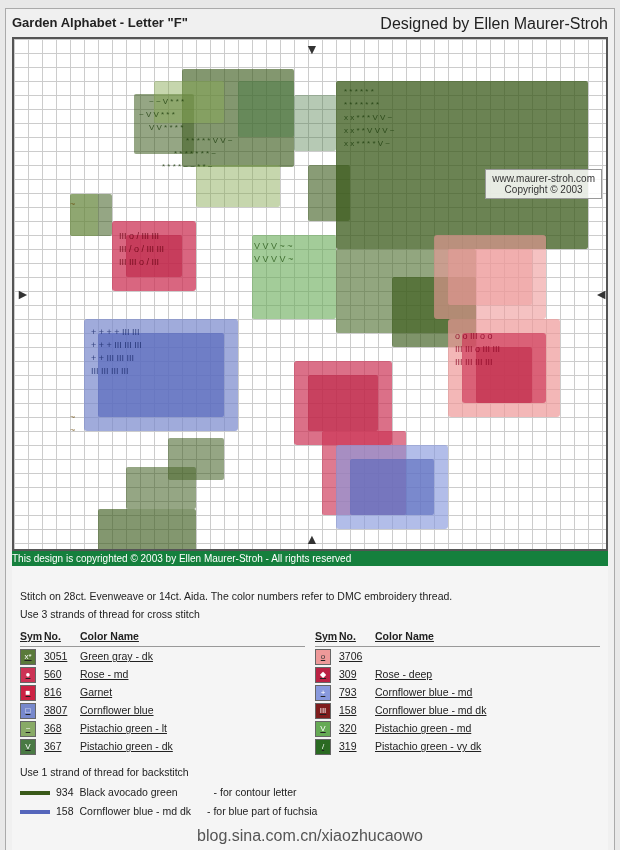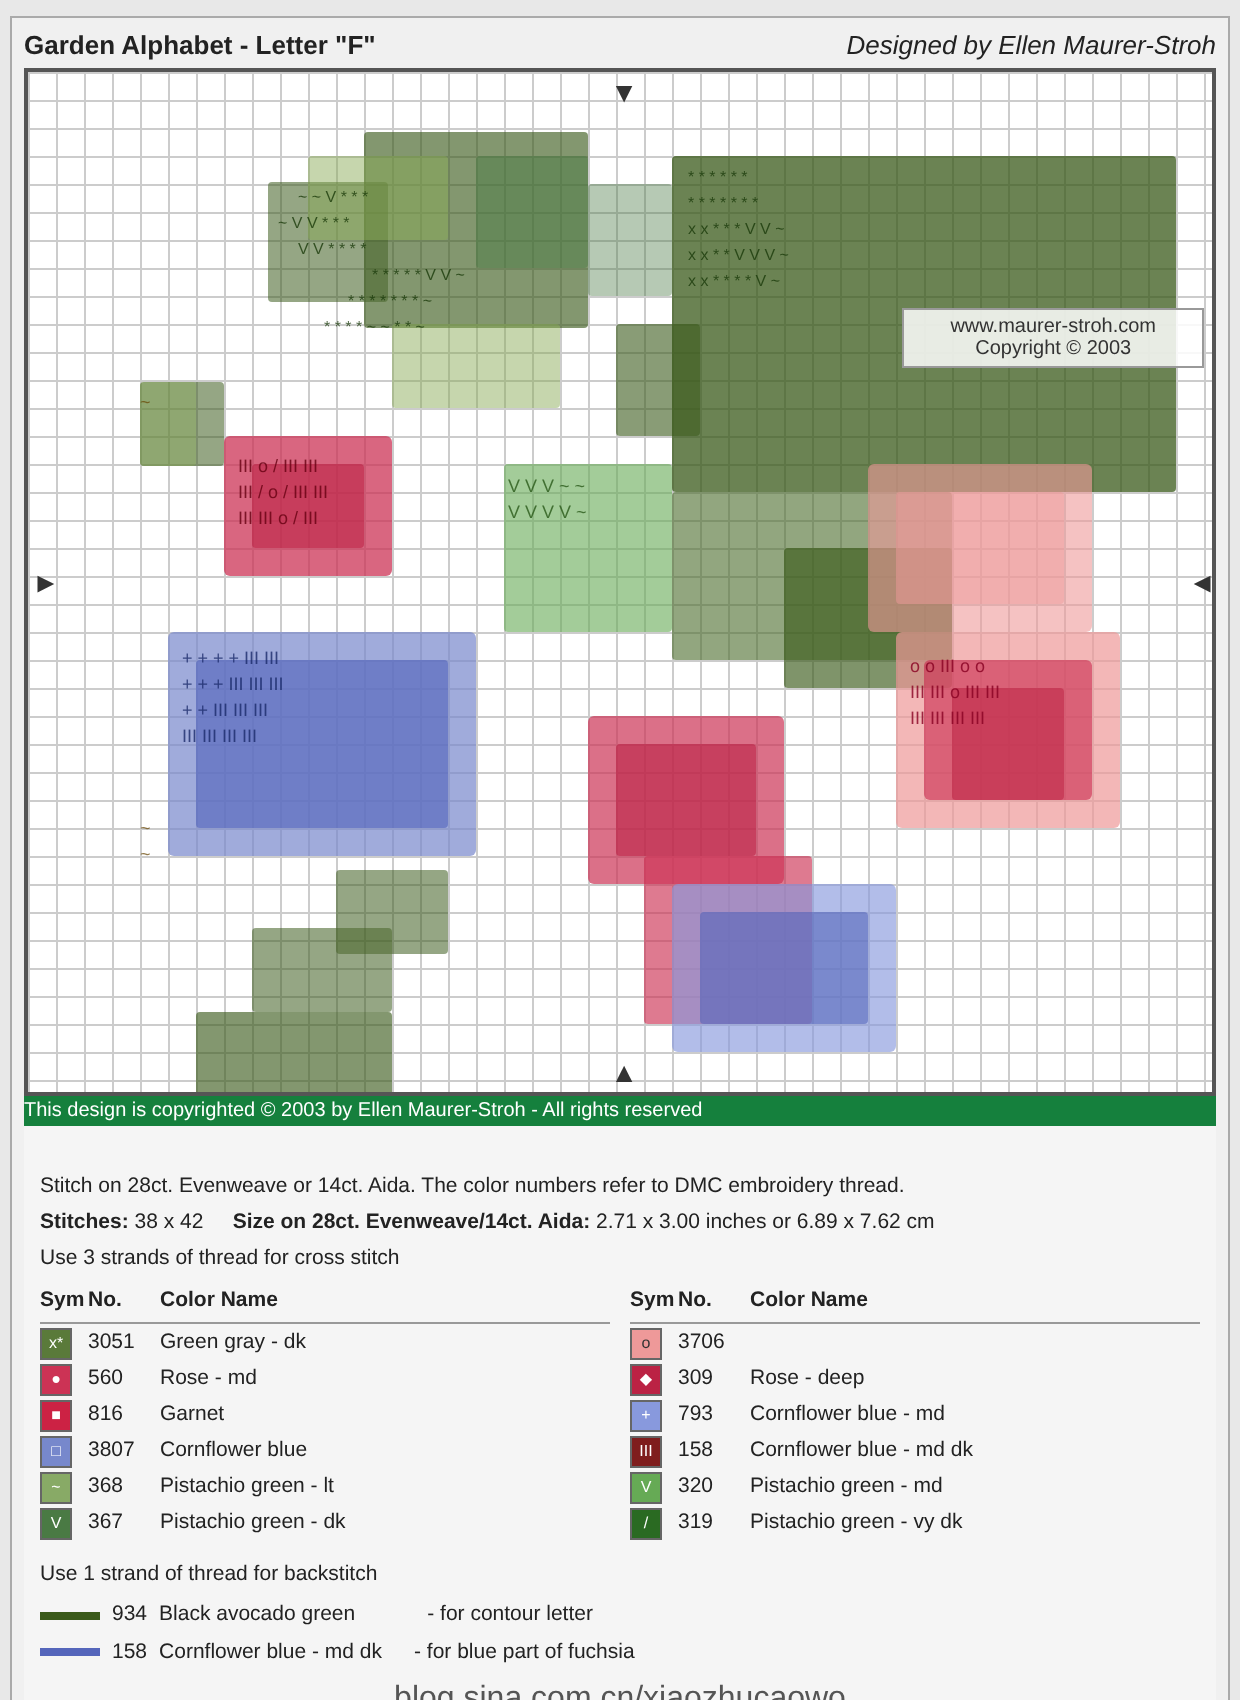--- a/index.html
+++ b/index.html
@@ -22,23 +22,22 @@
       display: flex;
       justify-content: space-between;
       align-items: flex-start;
       margin-bottom: 4px;
     }
     .title {
       font-size: 13px;
       font-weight: bold;
     }
     .designer {
-      font-size: 13px;
+      font-size: 16px;
       text-align: right;
-      font-style: italic;
     }
     .chart-area {
       position: relative;
       width: 100%;
       background: #fff;
       border: 2px solid #555;
       overflow: hidden;
     }
     
     .grid-canvas {
@@ -87,24 +86,24 @@
     
     .pattern-svg {
       position: absolute;
       top: 0;
       left: 0;
     }
     
     .url-box {
       position: absolute;
       right: 8px;
-      top: 118px;
+      top: 130px;
       background: rgba(255,255,255,0.85);
       border: 1px solid #999;
-      padding: 3px 23px;
+      padding: 3px 6px;
       font-size: 10px;
       text-align: center;
       color: #333;
     }
     
     .copyright-strip {
       background: #15803d;
       color: #fff;
       text-align: left;
       font-size: 10px;
@@ -121,20 +120,21 @@
     .info-section .stitches-line {
       margin-bottom: 2px;
     }
     .info-section .threads-line {
       margin-bottom: 6px;
     }
     .legend-section {
       display: flex;
       gap: 10px;
       margin-top: 4px;
+      text-decoration: underline;
     }
     .legend-col {
       flex: 1;
     }
     .legend-header {
       display: grid;
       grid-template-columns: 24px 36px 1fr;
       font-weight: bold;
       border-bottom: 1px solid #999;
       padding-bottom: 2px;
@@ -284,27 +284,20 @@
         <div>www.maurer-stroh.com</div>
         <div>Copyright © 2003</div>
       </div>
     </div>
   </div>
 
   <div class="copyright-strip">This design is copyrighted © 2003 by Ellen Maurer-Stroh - All rights reserved</div>
 
   <div class="info-section">
     <div class="stitches-line">Stitch on 28ct. Evenweave or 14ct. Aida. The color numbers refer to DMC embroidery thread.</div>
-    <div class="stitches-line">
-      <span class="bold">Stitches:</span>
-      <span>38 x 42</span>
-      &nbsp;&nbsp;&nbsp;
-      <span class="bold">Size on 28ct. Evenweave/14ct. Aida:</span>
-      <span>2.71 x 3.00 inches or 6.89 x 7.62 cm</span>
-    </div>
     <div class="threads-line">Use 3 strands of thread for cross stitch</div>
 
     <div class="legend-section">
 
       <div class="legend-col">
         <div class="legend-header">
           <span>Sym</span>
           <span>No.</span>
           <span>Color Name</span>
         </div>

